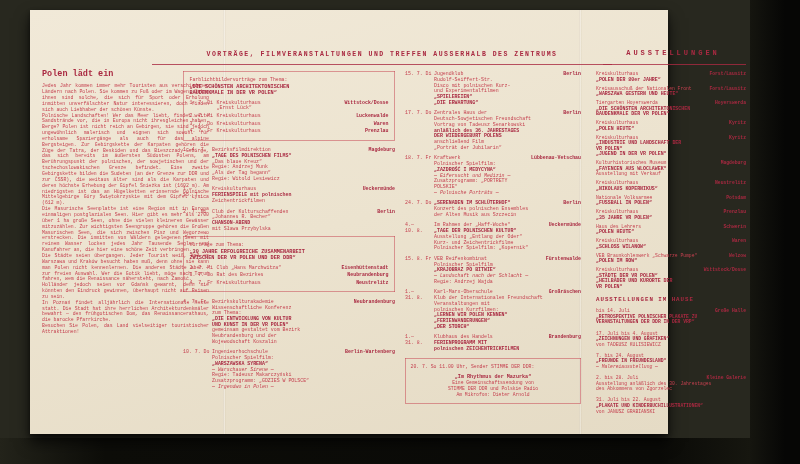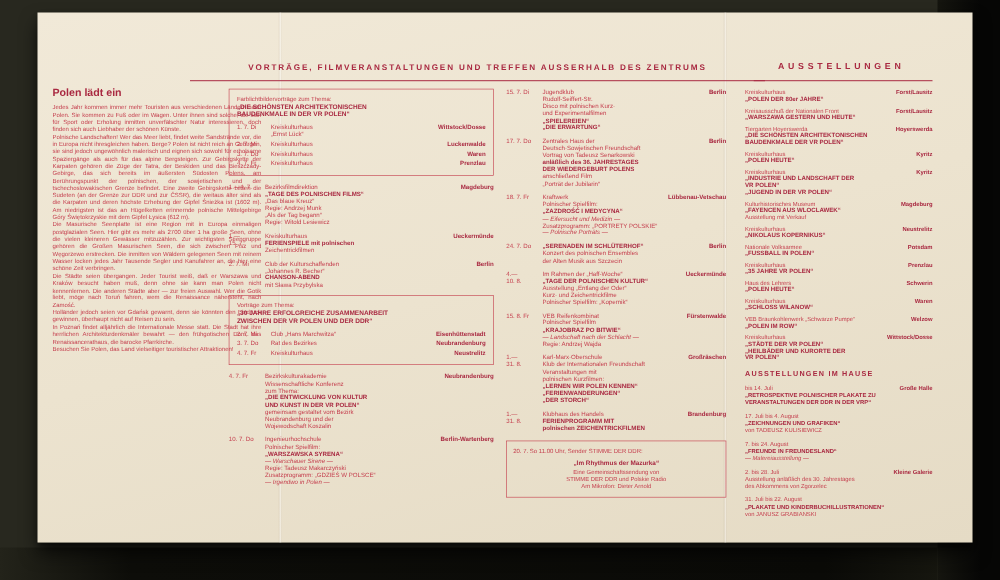--- a/index.html
+++ b/index.html
@@ -4,23 +4,23 @@
 <style>
   html,body{margin:0;padding:0;background:#141410;}
   .stage{position:relative;width:800px;height:464px;overflow:hidden;
          background:linear-gradient(100deg,#3030255 0%,#28281e 55%,#22221b 90%);
          background-color:#28281f;
          font-family:"Liberation Sans",sans-serif;}
   .edge-right{position:absolute;top:0;bottom:0;left:750px;right:0;
          background:linear-gradient(90deg,#15150f,#060605 70%);}
   .edge-bottom{position:absolute;left:0;right:50px;top:438px;bottom:0;
          background:linear-gradient(90deg,#23231a 0%,#0d0d09 14%,#0a0a07 88%,#16160f 100%);}
-  .paper{position:absolute;left:30px;top:10px;width:748px;height:424px;
+  .paper{position:absolute;left:30px;top:10px;width:638px;height:424px;
          background:linear-gradient(165deg,#f1e9d8 0%,#ece3cf 50%,#e5dbc5 100%);
-         box-shadow:0 8px 14px rgba(0,0,0,.7),0 2px 4px rgba(0,0,0,.45);}
+         box-shadow:0 8px 14px rgba(0,0,0,.7),0 2px 4px rgba(0,0,0,.45);font-family:Liberation Mono, monospace;}
   .inner{position:absolute;left:0;top:0;width:1436px;height:848px;
          transform:scale(.5);transform-origin:0 0;color:var(--ink);}
   .crease{position:absolute;top:0;bottom:0;width:5px;}
   .c1{left:386px;background:linear-gradient(90deg,rgba(110,85,55,.10),rgba(255,255,255,.45),rgba(110,85,55,.07));}
   .c2{left:1098px;background:linear-gradient(90deg,rgba(110,85,55,.12),rgba(255,255,255,.4),rgba(110,85,55,.08));}
   .hdr-title{position:absolute;left:244px;top:80px;width:920px;text-align:center;
          font-size:13px;font-weight:700;letter-spacing:3px;color:var(--inkb);white-space:nowrap;}
   .hdr-right{position:absolute;left:1140px;top:78px;width:292px;text-align:center;
          font-size:14px;font-weight:700;letter-spacing:6px;color:var(--inkb);}
   .rule{position:absolute;height:2px;background:var(--inkb);opacity:.8;}

